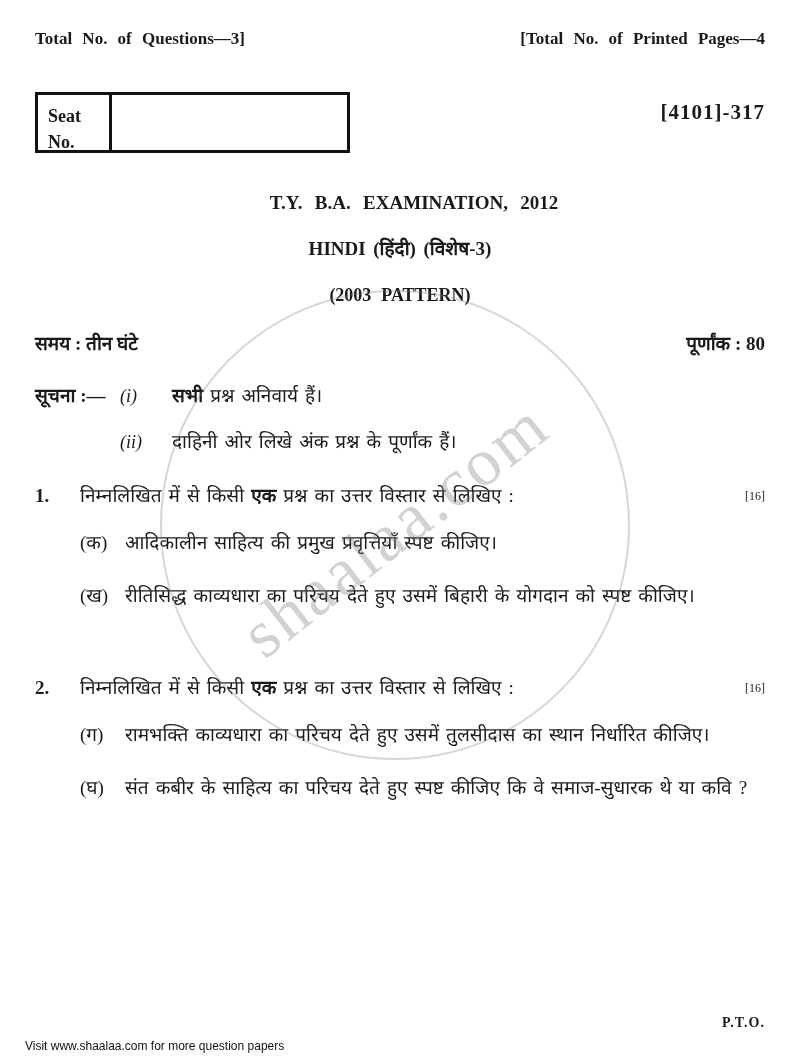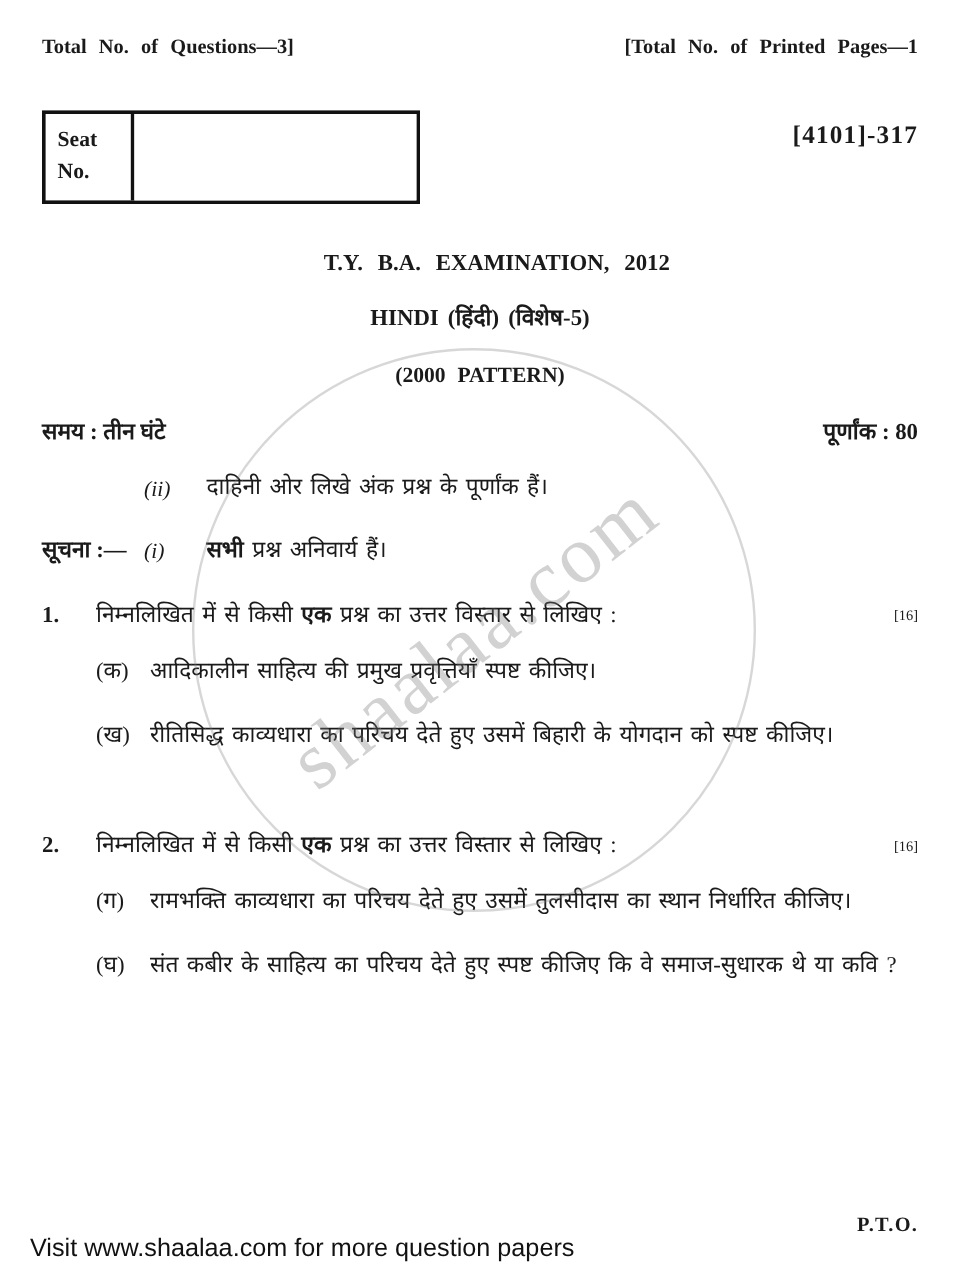--- a/index.html
+++ b/index.html
@@ -61,21 +61,21 @@
   .seat-row {
     display: flex;
     justify-content: space-between;
     align-items: flex-start;
     margin-top: 42px;
     padding: 0 35px;
   }
   .seat-box {
     display: flex;
     width: 315px;
-    height: 78px;
+    height: 61px;
     border: 3px solid #111;
   }
   .seat-label {
     width: 74px;
     padding: 8px 6px 0 10px;
     font-size: 18px;
     font-weight: bold;
     line-height: 26px;
     border-right: 3px solid #111;
   }
@@ -137,83 +137,83 @@
   }
   .sub-m { margin-top: 10px; }
   .sub-label { width: 45px; flex: 0 0 auto; }
   .sub-text { flex: 1; word-spacing: 0.12em; }
 
   
   .footer-left {
     position: absolute;
     left: 25px; bottom: 8px;
     font-family: "Liberation Sans", "DejaVu Sans", sans-serif;
-    font-size: 21px;
+    font-size: 12px;
     color: #111;
     z-index: 6;
   }
   .footer-right {
     position: absolute;
     right: 35px; bottom: 30px;
-    font-size: 17px;
+    font-size: 14px;
     font-weight: bold;
     letter-spacing: 1px;
     z-index: 6;
   }
 </style>
 </head>
 <body>
 
 <div class="page">
 
   <div class="watermark">
     <div class="wm-circle"></div>
     <div class="wm-text">shaalaa.com</div>
   </div>
 
   <div class="content">
 
     <div class="top-row">
       <span>Total No. of Questions—3]</span>
-      <span>[Total No. of Printed Pages—1</span>
+      <span>[Total No. of Printed Pages—4</span>
     </div>
 
     <div class="seat-row">
       <div class="seat-box">
         <div class="seat-label">
           <div>Seat</div>
           <div>No.</div>
         </div>
         <div class="seat-blank"></div>
       </div>
       <div class="paper-code">[4101]-317</div>
     </div>
 
     <div class="title-line t1">T.Y. B.A. EXAMINATION, 2012</div>
-    <div class="title-line t2">HINDI (हिंदी) (विशेष-5)</div>
-    <div class="title-line t4">(2000 PATTERN)</div>
+    <div class="title-line t2">HINDI (हिंदी) (विशेष-3)</div>
+    <div class="title-line t4">(2003 PATTERN)</div>
 
     <div class="meta-row">
       <span>समय : तीन घंटे</span>
       <span>पूर्णांक : 80</span>
-    </div>
-
-    <div class="inst inst2">
-      <span class="inst-indent"></span>
-      <span class="inst-num">(ii)</span>
-      <span class="inst-text">दाहिनी ओर लिखे अंक प्रश्न के पूर्णांक हैं।</span>
     </div>
 
     <div class="inst inst1">
       <span class="inst-label">सूचना :—</span>
       <span class="inst-num">(i)</span>
       <span class="inst-text">
         <span class="b">सभी</span>
         <span>प्रश्न अनिवार्य हैं।</span>
       </span>
+    </div>
+
+    <div class="inst inst2">
+      <span class="inst-indent"></span>
+      <span class="inst-num">(ii)</span>
+      <span class="inst-text">दाहिनी ओर लिखे अंक प्रश्न के पूर्णांक हैं।</span>
     </div>
 
     <div class="q-stem q1-stem">
       <span class="q-num">1.</span>
       <span class="q-text">
         <span>निम्नलिखित में से किसी</span>
         <span class="b">एक</span>
         <span>प्रश्न का उत्तर विस्तार से लिखिए :</span>
       </span>
       <span class="q-marks">[16]</span>

